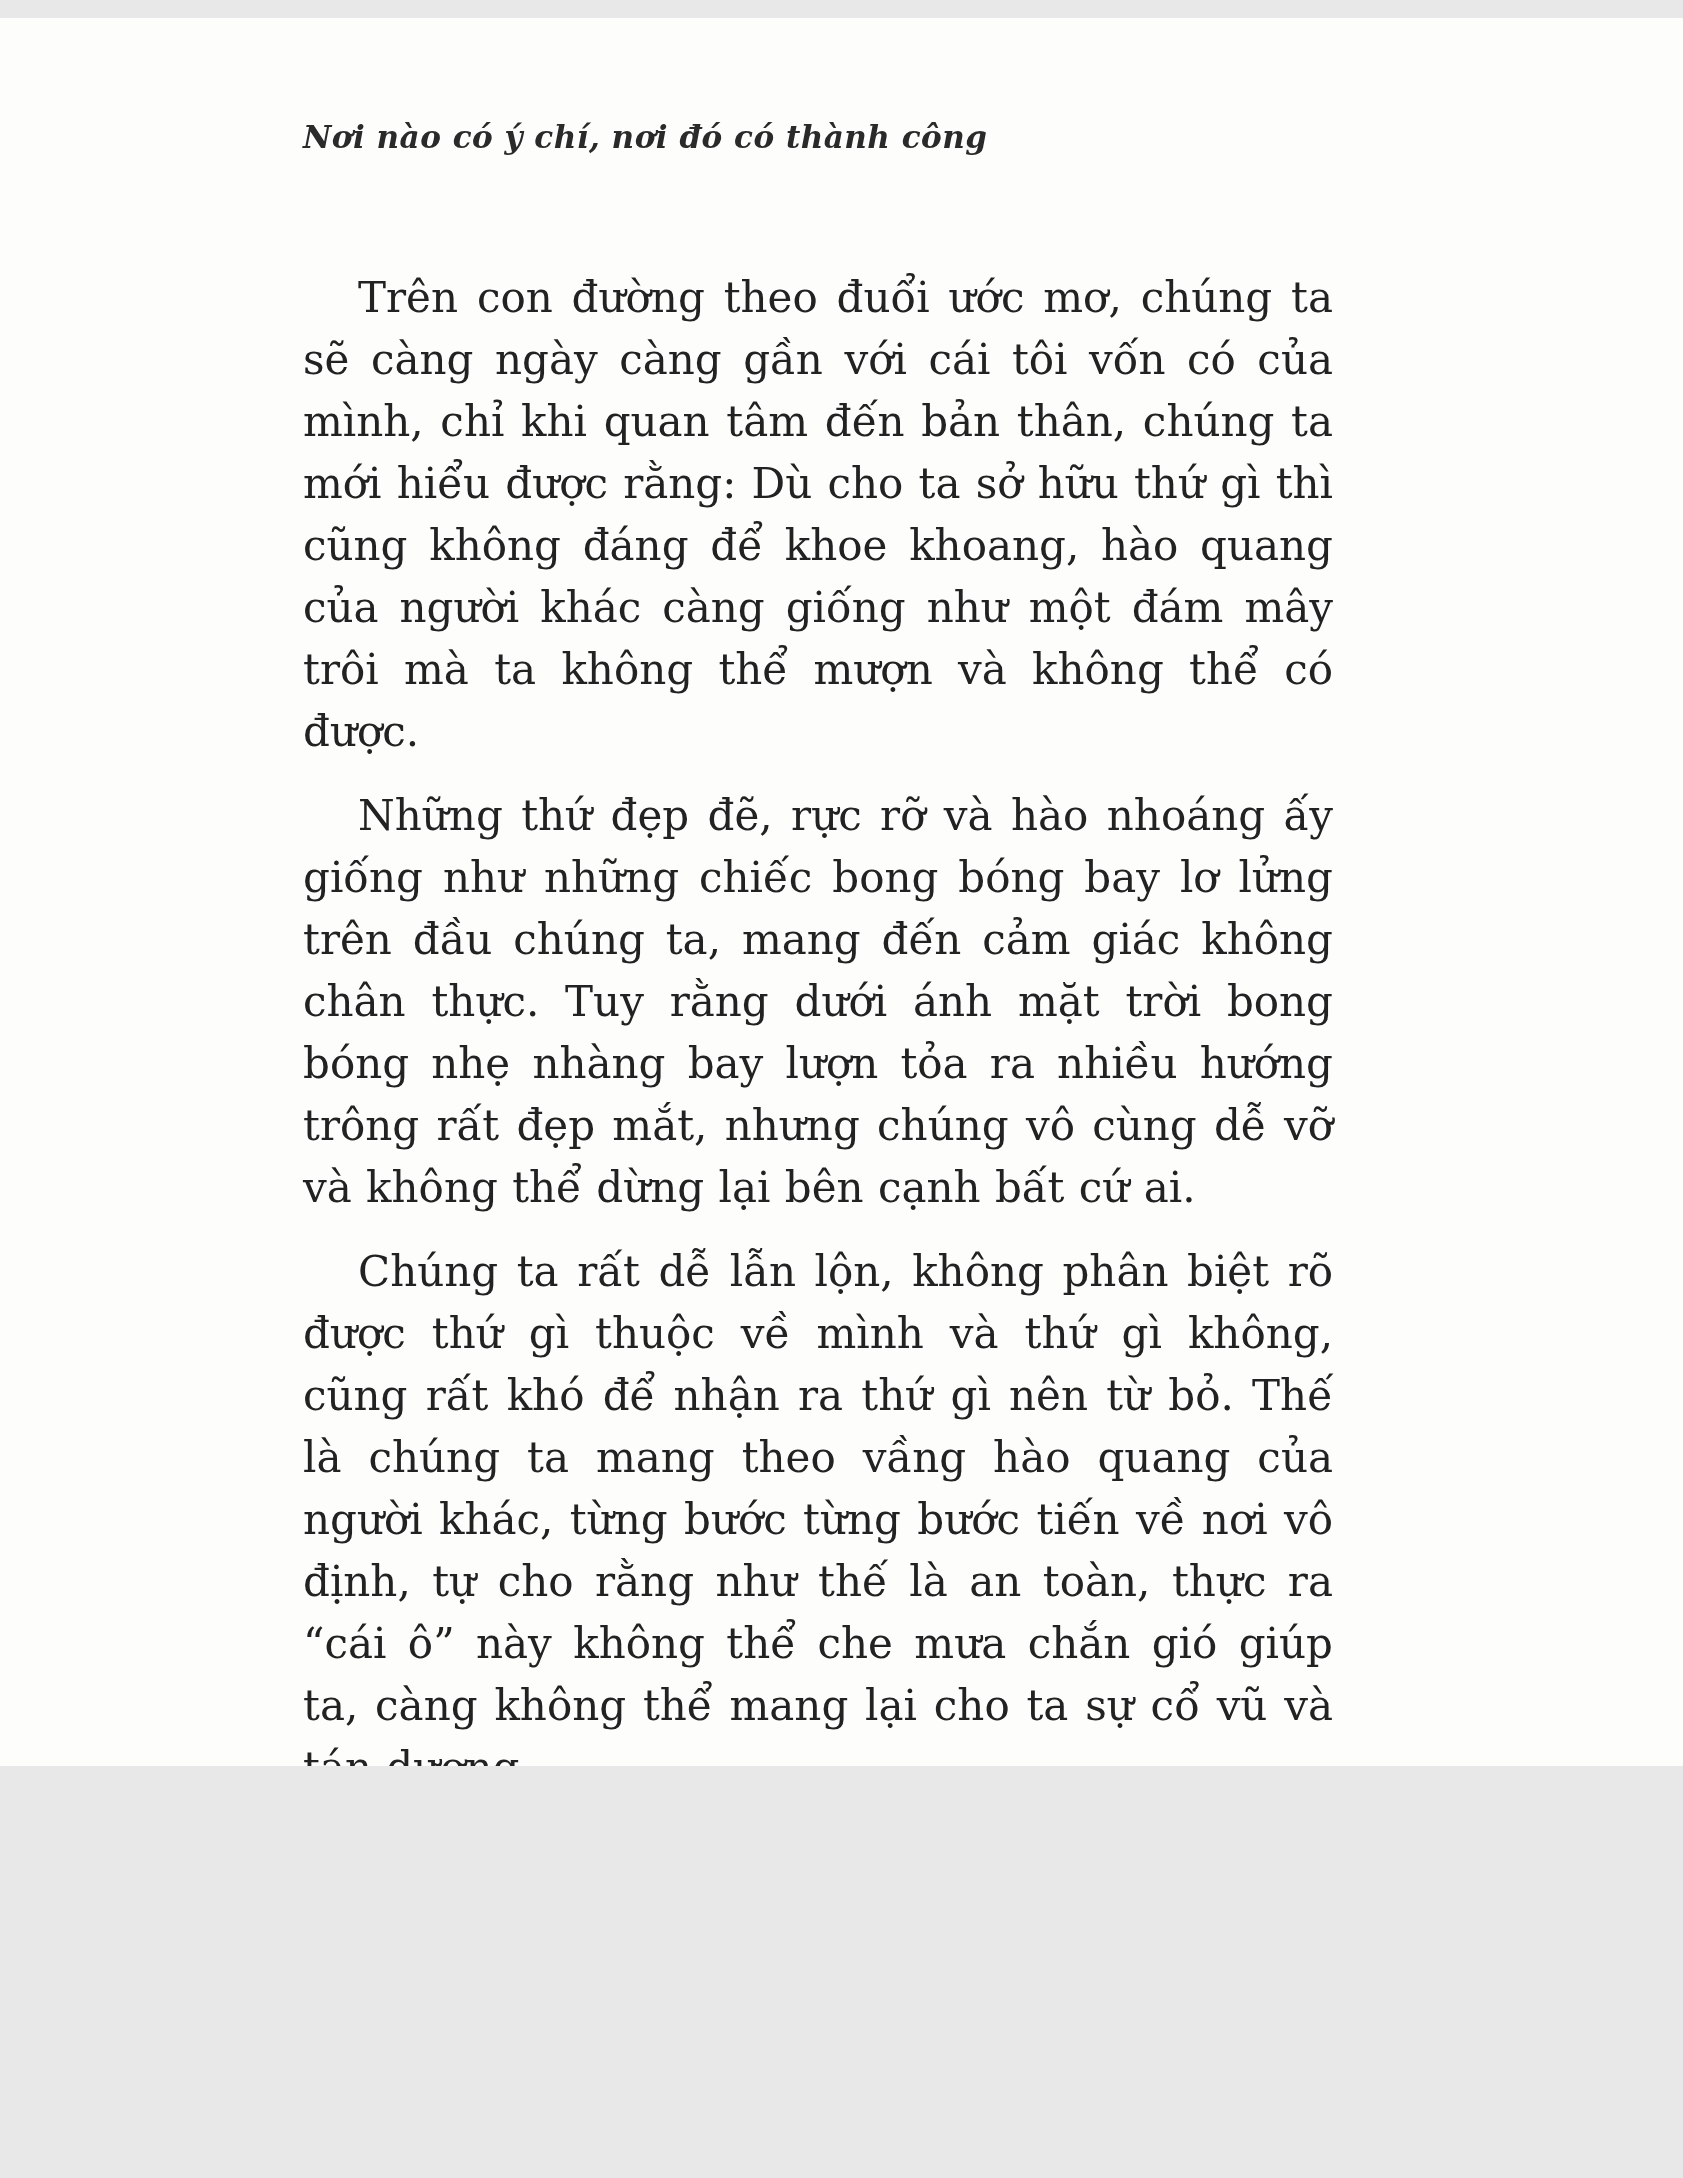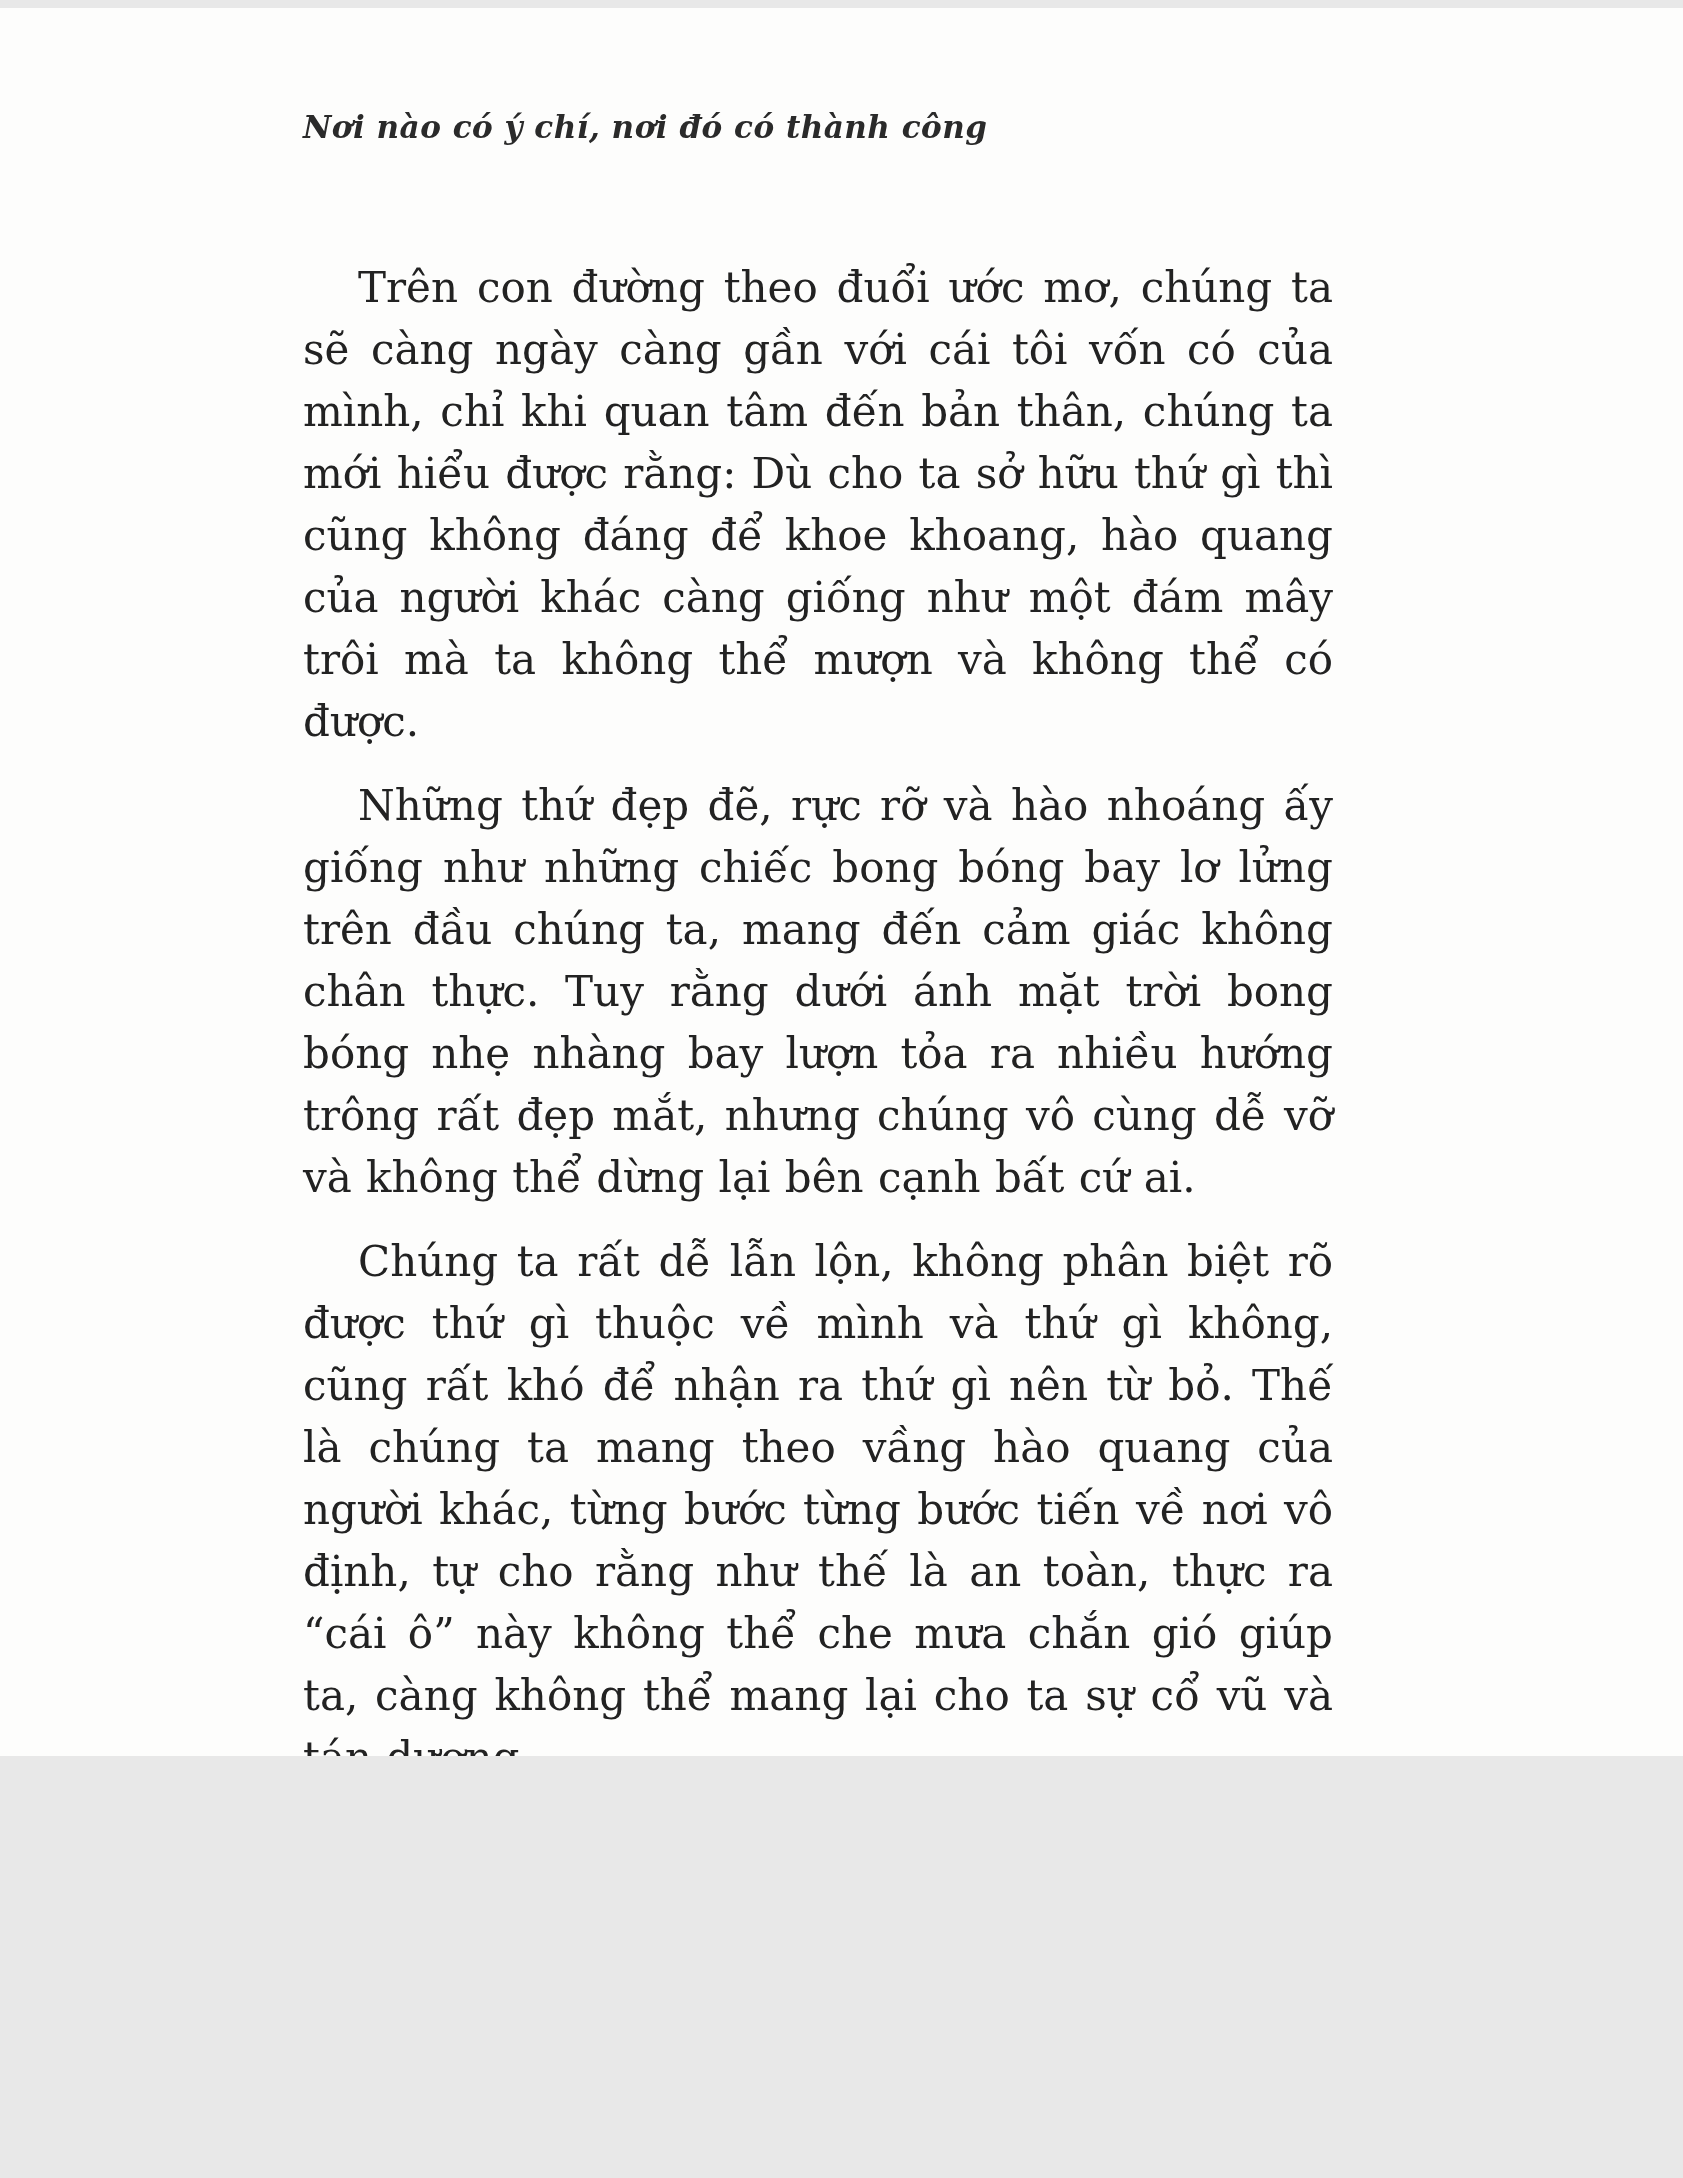--- a/index.html
+++ b/index.html
@@ -4,21 +4,21 @@
 <style>
   html, body {
     margin: 0;
     padding: 0;
     background: #e8e8e8;
   }
   .page {
     position: relative;
     width: 1683px;
     height: 1748px;
-    margin: 8px auto;
+    margin: 18px auto;
     background: #fdfdfc;
     font-family: "DejaVu Serif", "Liberation Serif", serif;
     color: #1e1e1e;
     overflow: hidden;
     box-sizing: border-box;
   }
   .running-header {
     position: absolute;
     left: 303px;
     top: 101px;

